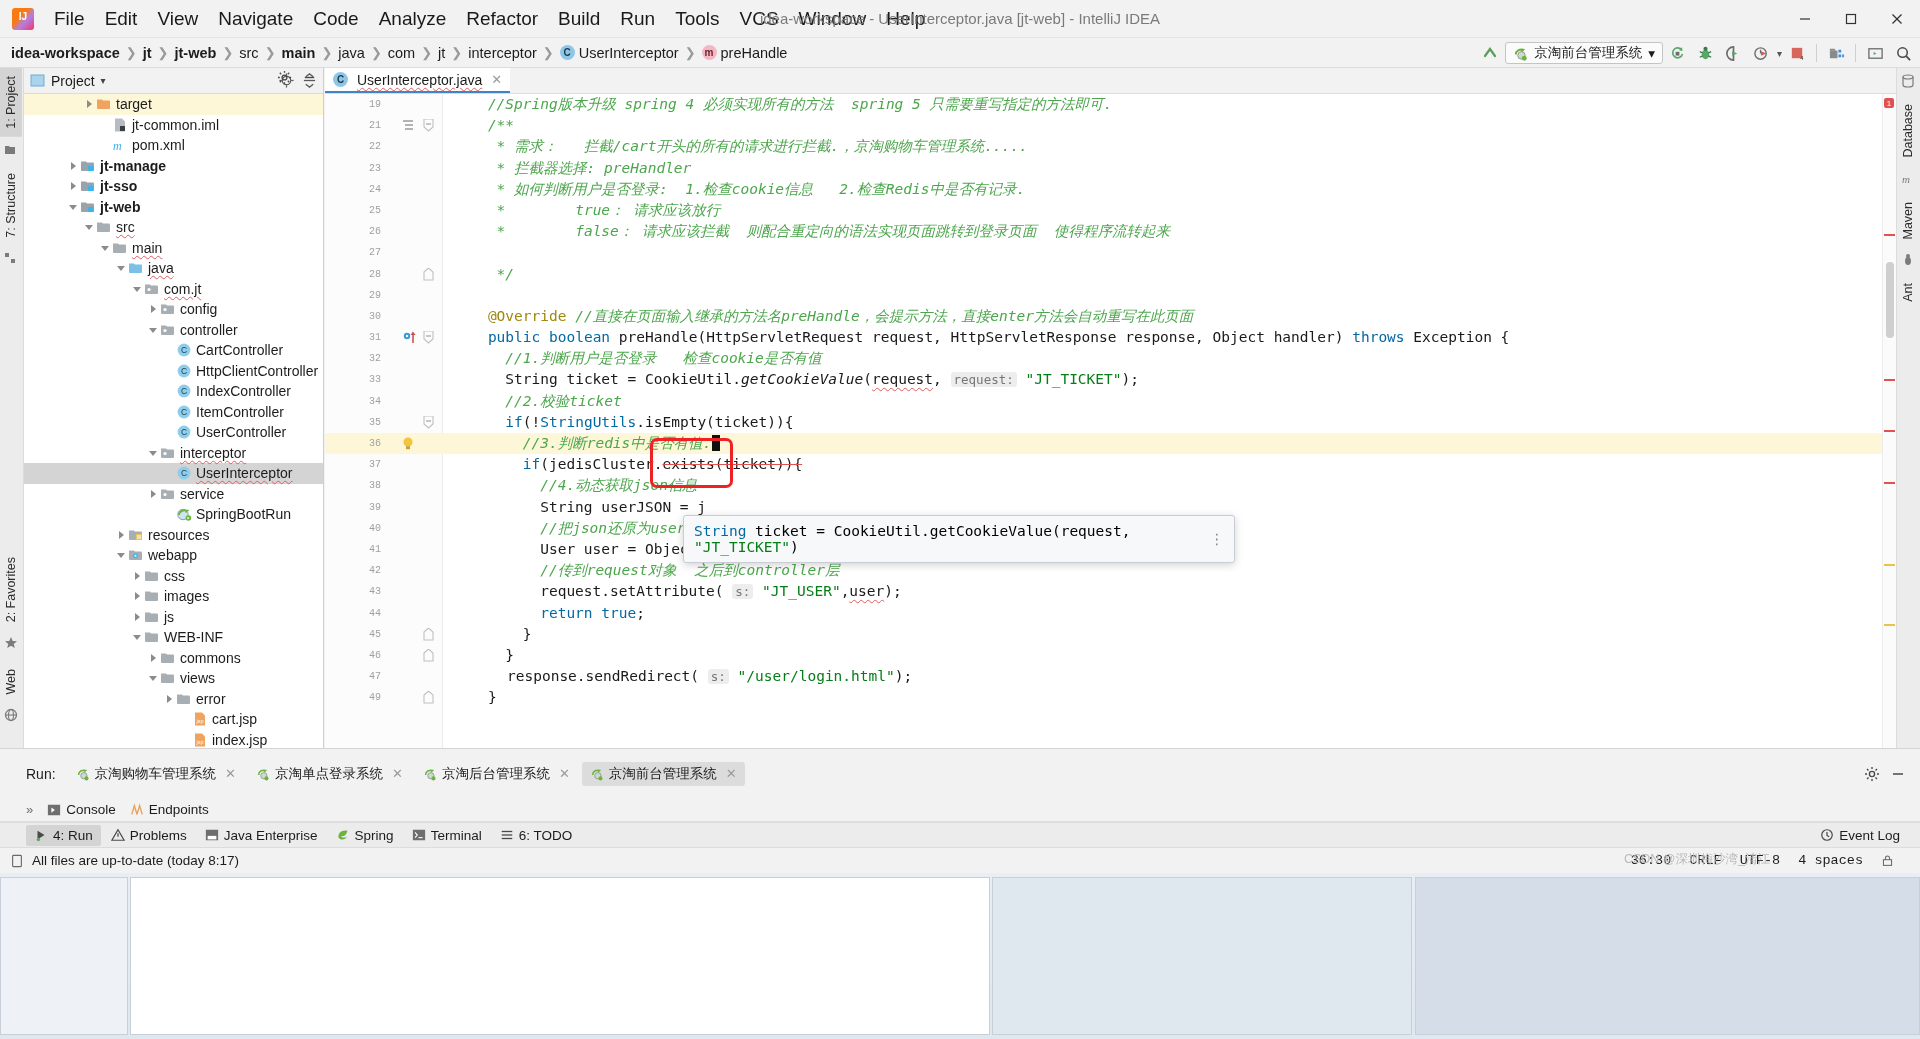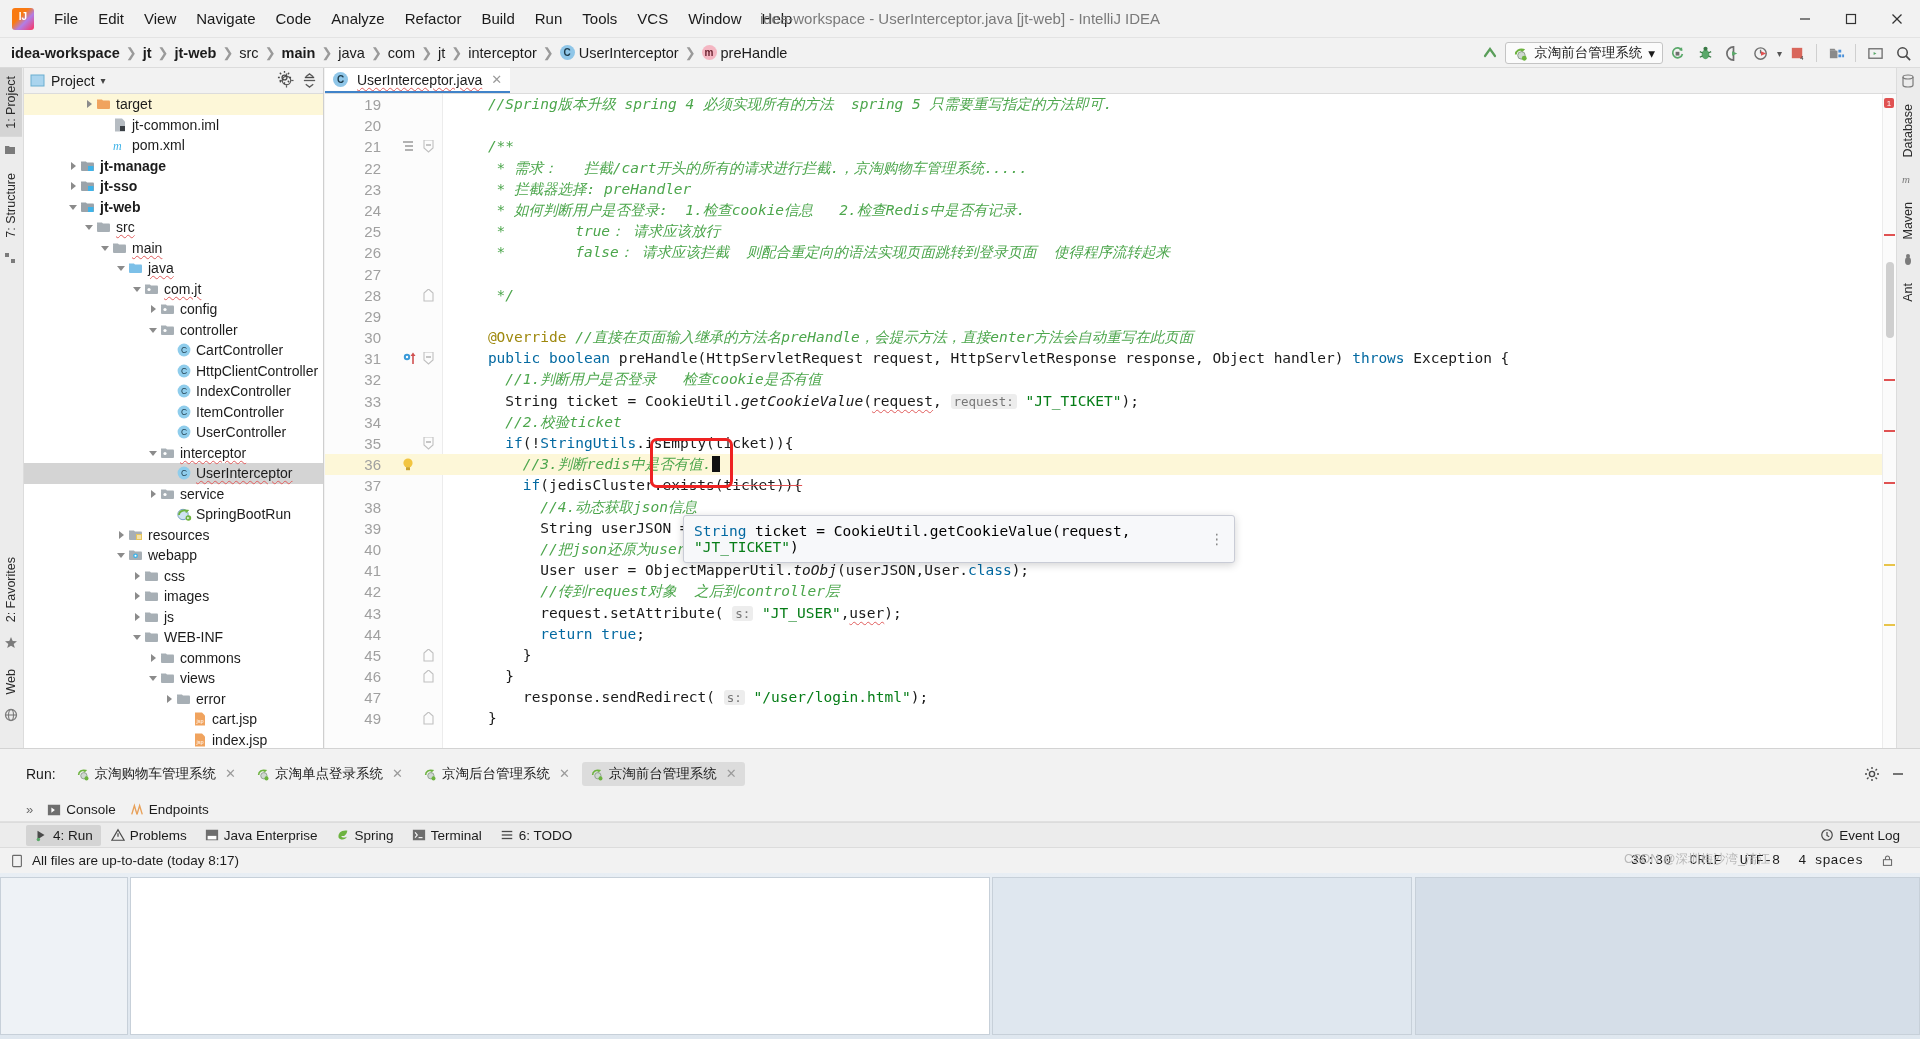--- a/index.html
+++ b/index.html
@@ -30,21 +30,21 @@
     background: linear-gradient(135deg,#f97a12 0%, #f97a12 38%, #b07ee7 62%, #fe315d 100%);
     flex: 0 0 auto;
   }
   .ij-logo::after {
     content: "IJ"; position: absolute; left: 0; right: 0; top: 3px;
     text-align: center; font-size: 10px; font-weight: bold; color: #fff;
     font-family: "Liberation Sans", sans-serif;
   }
   .menubar { display: flex; align-items: center; height: 38px; }
   .menu-item {
-    padding: 4px 10px; font-size: 15px; color: #1a1a1a; cursor: default;
+    padding: 4px 10px; font-size: 19px; color: #1a1a1a; cursor: default;
     white-space: nowrap;
   }
   .win-title {
     position: absolute; left: 0; right: 0; text-align: center;
     font-size: 15px; color: #7a7a7a; pointer-events: none;
   }
   .win-buttons {
     position: absolute; right: 0; top: 0; height: 38px;
     display: flex; align-items: center;
   }
@@ -168,21 +168,21 @@
     font-family: "DejaVu Sans Mono", monospace;
     font-size: 14.5px; line-height: 21.2px;
   }
   .cline {
     position: relative; height: 21.2px; display: flex; align-items: center;
     white-space: pre;
   }
   .cline.hl { background: #fdf7d8; }
   .lnum {
     position: absolute; left: 0; width: 56px; text-align: right;
-    color: #a0a0a0; font-size: 15px; font-family: Liberation Sans, sans-serif;
+    color: #a0a0a0; font-size: 10px; font-family: Liberation Mono, monospace;
   }
   .marks { position: absolute; left: 60px; width: 56px; height: 21.2px; }
   .ctext { position: absolute; left: 128px; }
 
   .kw { color: #0369a1; font-weight: normal; }
   .ann { color: #9e880d; }
   .cm { color: #4ca64c; font-style: italic; }
   .str { color: #067d17; }
   .mth { color: #1a1a1a; font-style: italic; }
   .plain { color: #1a1a1a; }
@@ -920,21 +920,20 @@
         <span class="crumb-icon icon-class">C</span>
         <span class="squiggle">UserInterceptor.java</span>
         <span class="x">✕</span>
       </div>
     </div>
 
     <div class="editor-body">
       <div class="gutter"></div>
       <div class="code-area">
           <div class="cline"><span class="lnum">19</span><span class="marks"></span><span class="ctext" style="left: 162.88px;"><span class="cm">//Spring版本升级 spring 4 必须实现所有的方法  spring 5 只需要重写指定的方法即可.</span></span></div>
-          <div class="cline"><span class="lnum">20</span><span class="marks"></span><span class="ctext" style="left: 128px;"></span></div>
           <div class="cline"><span class="lnum">21</span><span class="marks"><svg style="position:absolute;left:38px;top:4px" width="11" height="13" viewBox="0 0 11 13">
                 <path d="M1 0 h9 v8 l-4.5 4 L1 8 Z" fill="none" stroke="#c0c0c0" stroke-width="1.1"></path>
                 <line x1="3" y1="5" x2="8" y2="5" stroke="#9a9a9a" stroke-width="1.1"></line>
               </svg><svg style="position:absolute;left:18px;top:5px" width="12" height="11" viewBox="0 0 12 11">
                 <line x1="0" y1="1" x2="10" y2="1" stroke="#8a8a8a" stroke-width="1.3"></line>
                 <line x1="2" y1="5" x2="10" y2="5" stroke="#8a8a8a" stroke-width="1.3"></line>
                 <line x1="2" y1="9" x2="10" y2="9" stroke="#8a8a8a" stroke-width="1.3"></line>
               </svg></span><span class="ctext" style="left: 162.88px;"><span class="cm">/**</span></span></div>
           <div class="cline"><span class="lnum">22</span><span class="marks"></span><span class="ctext" style="left: 162.88px;"><span class="cm"> * 需求：   拦截/cart开头的所有的请求进行拦截.，京淘购物车管理系统.....</span></span></div>
           <div class="cline"><span class="lnum">23</span><span class="marks"></span><span class="ctext" style="left: 162.88px;"><span class="cm"> * 拦截器选择: preHandler</span></span></div>
@@ -974,21 +973,21 @@
           <div class="cline"><span class="lnum">41</span><span class="marks"></span><span class="ctext" style="left: 215.2px;"><span class="plain">User </span><span class="plain">user = ObjectMapperUtil.</span><span class="mth">toObj</span><span class="plain">(userJSON,User.</span><span class="kw">class</span><span class="plain">);</span></span></div>
           <div class="cline"><span class="lnum">42</span><span class="marks"></span><span class="ctext" style="left: 215.2px;"><span class="cm">//传到request对象  之后到controller层</span></span></div>
           <div class="cline"><span class="lnum">43</span><span class="marks"></span><span class="ctext" style="left: 215.2px;"><span class="plain">request.setAttribute( </span><span class="param-hint">s:</span><span class="str"> "JT_USER"</span><span class="plain">,</span><span class="plain err-underline">user</span><span class="plain">);</span></span></div>
           <div class="cline"><span class="lnum">44</span><span class="marks"></span><span class="ctext" style="left: 215.2px;"><span class="kw">return true</span><span class="plain">;</span></span></div>
           <div class="cline"><span class="lnum">45</span><span class="marks"><svg style="position:absolute;left:38px;top:4px" width="11" height="13" viewBox="0 0 11 13">
                 <path d="M1 12 h9 V4 l-4.5 -4 L1 4 Z" fill="none" stroke="#c0c0c0" stroke-width="1.1"></path>
               </svg></span><span class="ctext" style="left: 197.76px;"><span class="plain">}</span></span></div>
           <div class="cline"><span class="lnum">46</span><span class="marks"><svg style="position:absolute;left:38px;top:4px" width="11" height="13" viewBox="0 0 11 13">
                 <path d="M1 12 h9 V4 l-4.5 -4 L1 4 Z" fill="none" stroke="#c0c0c0" stroke-width="1.1"></path>
               </svg></span><span class="ctext" style="left: 180.32px;"><span class="plain">}</span></span></div>
-          <div class="cline"><span class="lnum">47</span><span class="marks"></span><span class="ctext" style="left: 198px;"><span class="plain">response.sendRedirect( </span><span class="param-hint">s:</span><span class="str"> "/user/login.html"</span><span class="plain">);</span></span></div>
+          <div class="cline"><span class="lnum">47</span><span class="marks"></span><span class="ctext" style="left: 182px;"><span class="plain">response.sendRedirect( </span><span class="param-hint">s:</span><span class="str"> "/user/login.html"</span><span class="plain">);</span></span></div>
           <div class="cline"><span class="lnum">49</span><span class="marks"><svg style="position:absolute;left:38px;top:4px" width="11" height="13" viewBox="0 0 11 13">
                 <path d="M1 12 h9 V4 l-4.5 -4 L1 4 Z" fill="none" stroke="#c0c0c0" stroke-width="1.1"></path>
               </svg></span><span class="ctext" style="left: 162.88px;"><span class="plain">}</span></span></div>
         </div>
 
       <div class="redbox" style="left: 325px; top: 344px; width: 83px; height: 50px;"></div>
 
       <div class="doc-popup" style="left: 358px; top: 421px; width: 552px;">
         <span><span class="kw">String</span> ticket = CookieUtil.getCookieValue(request, <span class="str">"JT_TICKET"</span>)</span>
         <span style="margin-left:auto;color:#888;">⋮</span>

